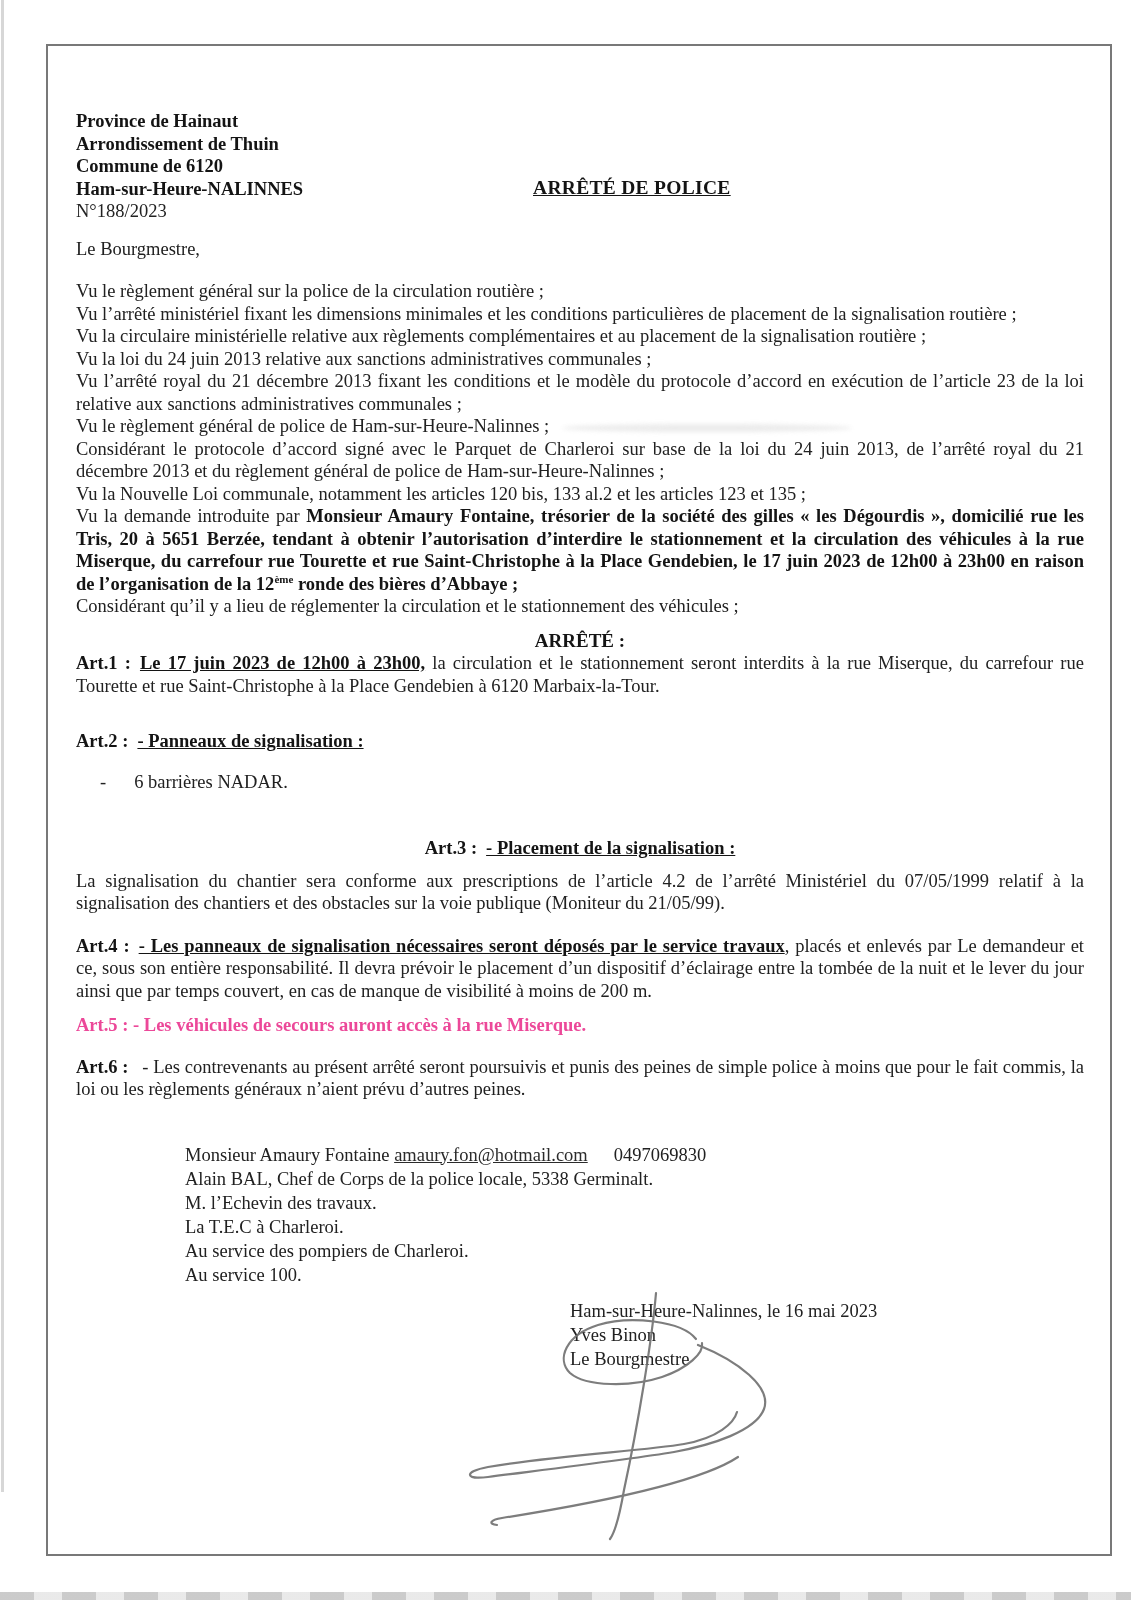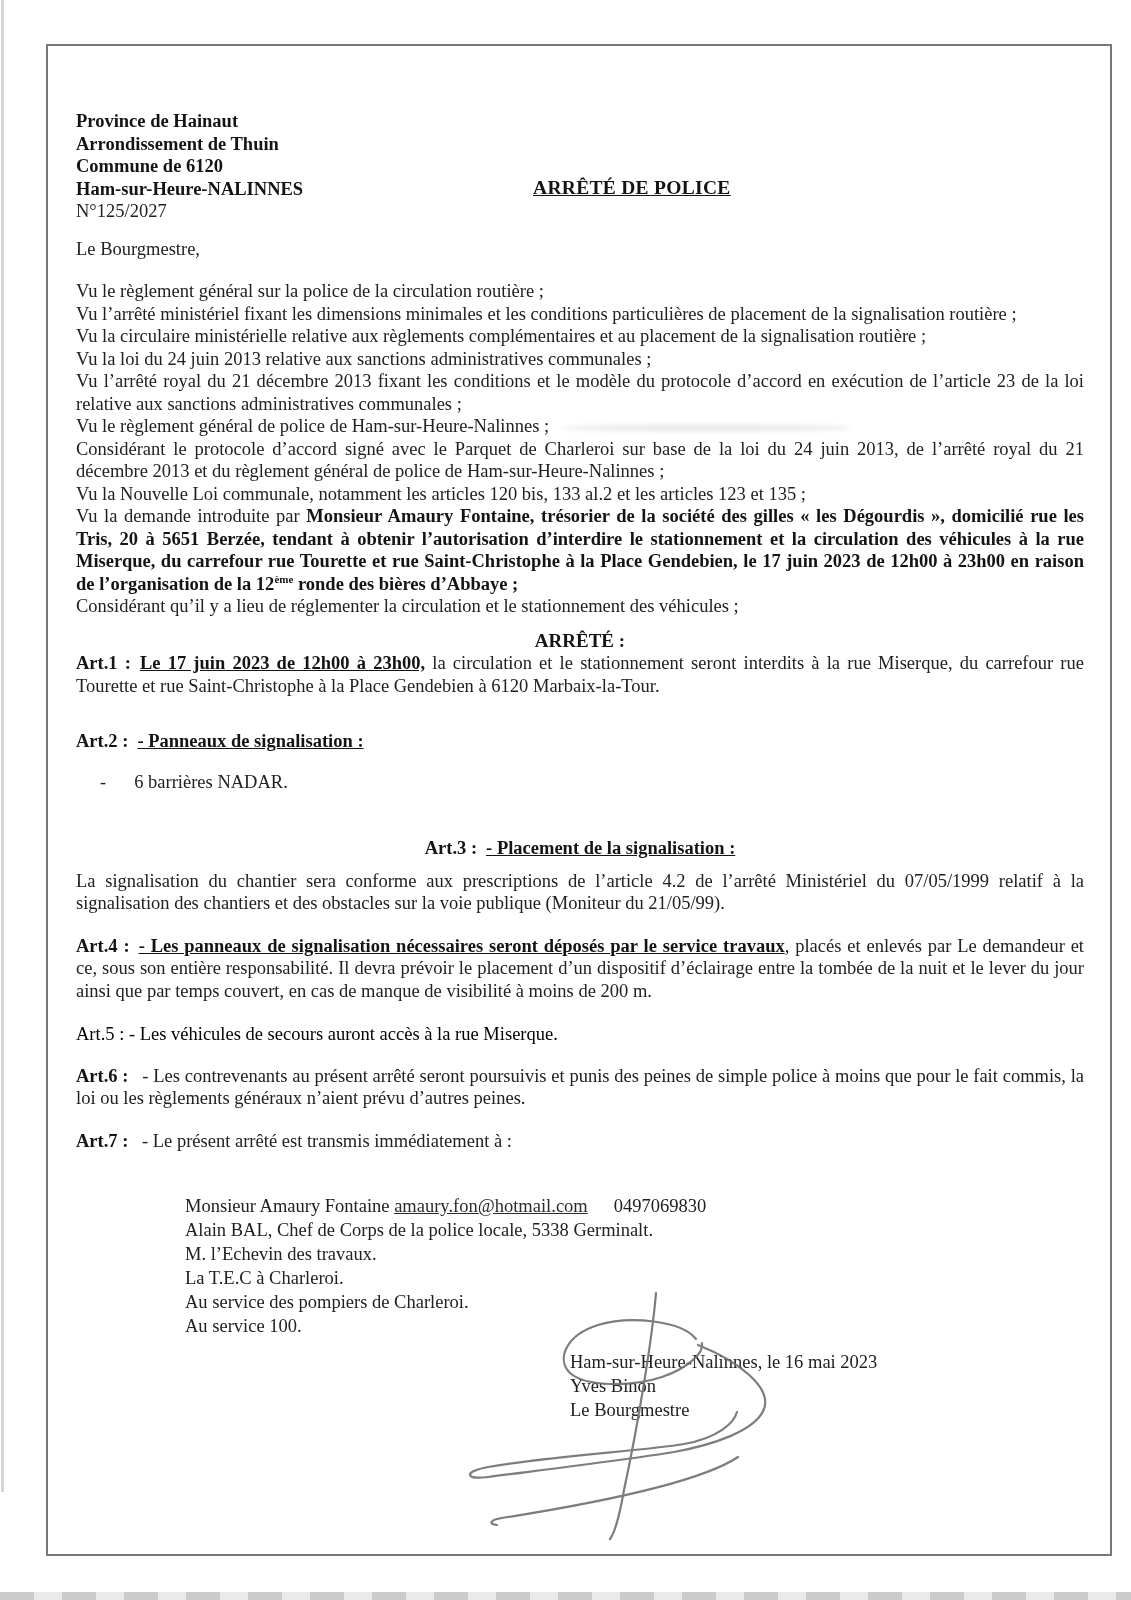--- a/index.html
+++ b/index.html
@@ -35,21 +35,21 @@
   .arrete-heading{margin-top:12px;text-align:center;font-weight:bold;font-size:19px;color:#141414;}
   .para{text-align:justify;}
   .art-label{font-weight:bold;color:#141414;margin-right:9px;}
   .art1{margin-top:0;}
   .art2{margin-top:33px;}
   .bullet-line{margin-top:18px;padding-left:24px;}
   .bullet-text{margin-left:28px;}
   .art3{margin-top:44px;text-align:center;}
   .art3-body{margin-top:10px;}
   .art4{margin-top:20px;}
-  .art5{margin-top:21px;font-weight:normal;color:#000000;}
+  .art5{margin-top:12px;font-weight:bold;color:#ec4899;}
   .art6{margin-top:19px;}
   .art7{margin-top:20px;}
   .recipients{margin-top:42px;padding-left:109px;line-height:24px;}
   .email{color:#2b2b2b;text-decoration:underline;}
   .phone{margin-left:26px;}
   .signature-text{margin-top:12px;padding-left:494px;line-height:24px;}
   .smudge{
     position:absolute;left:514px;top:378px;width:290px;height:8px;border-radius:50%;
     background:#e7e7e7;filter:blur(2px);opacity:.8;
   }
@@ -63,21 +63,21 @@
 
 <div class="page">
   <div class="page-inner">
     <div class="smudge"></div>
 
     <div class="header">
       <div class="hline">Province de Hainaut</div>
       <div class="hline">Arrondissement de Thuin</div>
       <div class="hline">Commune de 6120</div>
       <div class="hline">Ham-sur-Heure-NALINNES</div>
-      <div class="doc-number">N°125/2027</div>
+      <div class="doc-number">N°188/2023</div>
       <div class="doc-title">ARRÊTÉ DE POLICE</div>
     </div>
 
     <div class="salutation">Le Bourgmestre,</div>
 
     <div class="recitals">
       <div>Vu le règlement général sur la police de la circulation routière ;</div>
       <div>Vu l’arrêté ministériel fixant les dimensions minimales et les conditions particulières de placement de la signalisation routière ;</div>
       <div>Vu la circulaire ministérielle relative aux règlements complémentaires et au placement de la signalisation routière ;</div>
       <div>Vu la loi du 24 juin 2013 relative aux sanctions administratives communales ;</div>
@@ -100,21 +100,20 @@
     <div class="art3"><span class="art-label">Art.3 :</span><span class="b u">- Placement de la signalisation :</span></div>
 
     <div class="para art3-body">La signalisation du chantier sera conforme aux prescriptions de l’article 4.2 de l’arrêté Ministériel du 07/05/1999 relatif à la signalisation des chantiers et des obstacles sur la voie publique (Moniteur du 21/05/99).</div>
 
     <div class="para art4"><span class="art-label">Art.4 :</span><span class="b u">- Les panneaux de signalisation nécessaires seront déposés par le service travaux</span><span>, placés et enlevés par Le demandeur et ce, sous son entière responsabilité. Il devra prévoir le placement d’un dispositif d’éclairage entre la tombée de la nuit et le lever du jour ainsi que par temps couvert, en cas de manque de visibilité à moins de 200 m.</span></div>
 
     <div class="art5">Art.5 : - Les véhicules de secours auront accès à la rue Miserque.</div>
 
     <div class="para art6"><span class="art-label">Art.6 :</span><span> - Les contrevenants au présent arrêté seront poursuivis et punis des peines de simple police à moins que pour le fait commis, la loi ou les règlements généraux n’aient prévu d’autres peines.</span></div>
 
-    <div class="art7"><span class="art-label">Art.7 :</span><span> - Le présent arrêté est transmis immédiatement à :</span></div>
 
     <div class="recipients">
       <div><span>Monsieur Amaury Fontaine </span><span class="email">amaury.fon@hotmail.com</span><span class="phone">0497069830</span></div>
       <div>Alain BAL, Chef de Corps de la police locale, 5338 Germinalt.</div>
       <div>M. l’Echevin des travaux.</div>
       <div>La T.E.C à Charleroi.</div>
       <div>Au service des pompiers de Charleroi.</div>
       <div>Au service 100.</div>
     </div>
 

